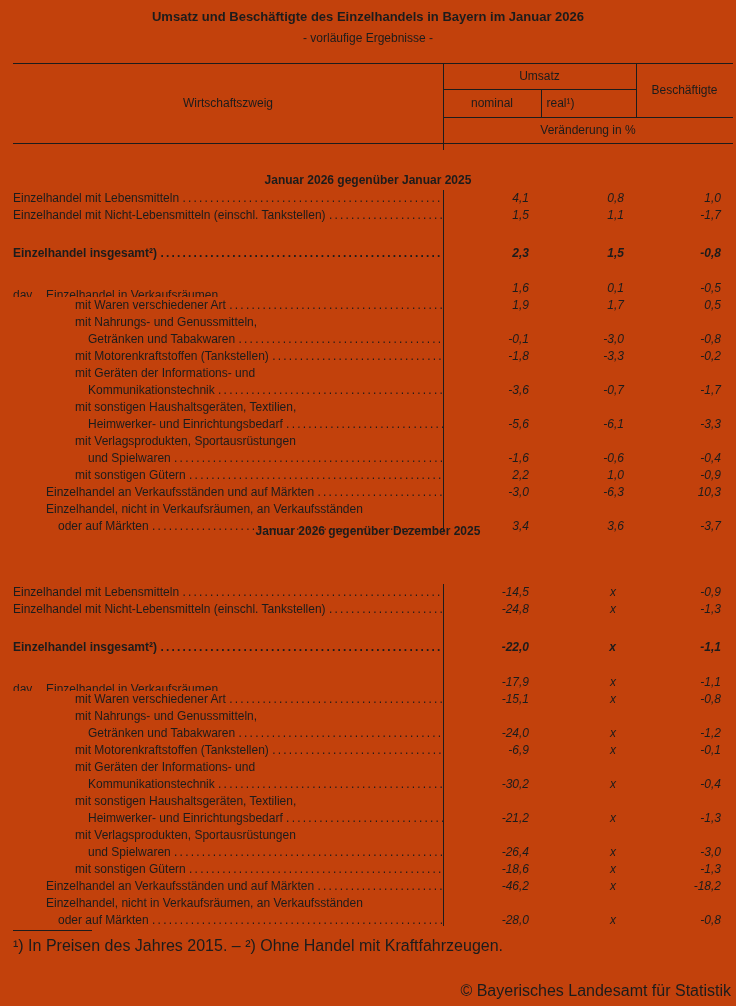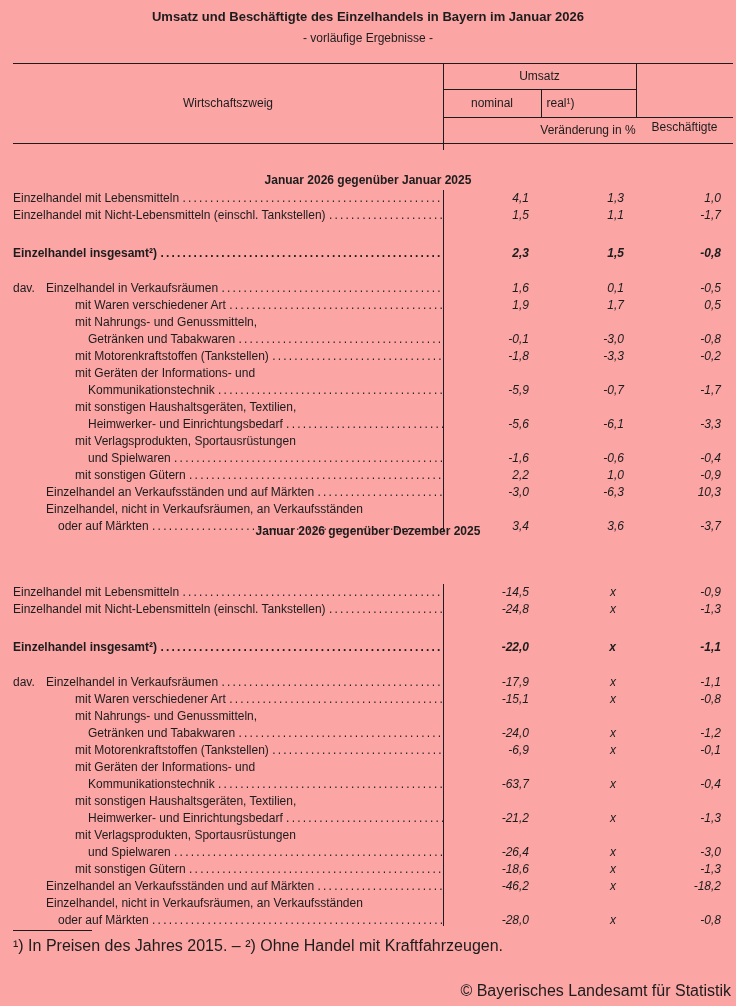--- a/index.html
+++ b/index.html
@@ -1,36 +1,36 @@
 <!DOCTYPE html>
 <html><head>
 <meta charset="utf-8">
 <style>
   html,body{margin:0;padding:0;background:#fff;}
   #page{
     position:relative;
     width:736px;height:1006px;
-    background:#fca5a5;
+    background:#c2410c;
     color:#1c1c1c;
     font-family:"Liberation Sans","DejaVu Sans",sans-serif;
     font-size:12px;
     overflow:hidden;
   }
   
   #doc-title{position:absolute;top:9px;left:0;width:736px;text-align:center;font-weight:bold;font-size:13px;}
   #doc-subtitle{position:absolute;top:31px;left:0;width:736px;text-align:center;font-size:12px;}
 
   
   #thead{position:absolute;left:13px;top:63px;width:720px;height:80px;}
   .hline{position:absolute;height:1px;background:#1c1c1c;}
   .vline{position:absolute;width:1px;background:#1c1c1c;}
   #thead .cell{position:absolute;display:flex;align-items:center;justify-content:center;text-align:center;}
   #cell-branch{left:0;top:0;width:430px;height:80px;}
   #cell-umsatz{left:430px;top:0;width:193px;height:26px;}
-  #cell-besch{left:623px;top:0;width:97px;height:54px;margin-top:37px;}
+  #cell-besch{left:623px;top:0;width:97px;height:54px;}
   #cell-nominal{left:430px;top:26px;width:98px;height:28px;}
   #cell-real{left:500px;top:26px;width:95px;height:28px;}
   #cell-unit{left:430px;top:54px;width:290px;height:26px;}
 
   
   .sec-title{position:absolute;left:0;width:736px;text-align:center;font-weight:bold;font-size:12px;}
   #sec1-title{top:173px;}
   #sec2-title{top:524px;}
   .rows{position:absolute;left:13px;width:720px;}
   #sec1-rows{top:190px;height:345px;}
@@ -40,21 +40,21 @@
   .line{display:flex;height:17px;line-height:17px;}
   .row.gap-lg{margin-top:21px;}
   .row.gap-md{margin-top:18px;}
   .row.bold{font-weight:bold;}
   .lbl{width:430px;box-sizing:border-box;overflow:hidden;white-space:nowrap;padding-right:6px;}
   .ind0{padding-left:0;}
   .ind1{padding-left:33px;}
   .ind2{padding-left:62px;}
   .cont1{padding-left:45px;}
   .cont2{padding-left:75px;}
-  .pre{display:inline-block;width:33px;}
+  .pre{display:inline-block;width:33px;margin-top:7px;}
   .dots{letter-spacing:2.2px;}
   .val{box-sizing:border-box;text-align:right;padding-right:12px;font-style:italic;}
   .v1{width:98px;}
   .v2{width:95px;}
   .v3{width:97px;}
   .val.xval{padding-right:20px;}
 
   
   #foot-rule{position:absolute;left:13px;top:930px;width:79px;height:1px;background:#1c1c1c;}
   #footnote{position:absolute;left:13px;top:937px;width:720px;font-size:16px;}
@@ -85,21 +85,21 @@
     <div class="cell" id="cell-unit">Veränderung in %</div>
   </div>
 
   <div class="sec-title" id="sec1-title">Januar 2026 gegenüber Januar 2025</div>
   <div class="rows" id="sec1-rows">
     <div class="vsep"></div>
   <div class="row">
         <div class="line">
           <div class="lbl ind0"><span>Einzelhandel mit Lebensmitteln </span><span class="dots">................................................................................................................................................................</span></div>
           <div class="val v1">4,1</div>
-          <div class="val v2">1,3</div>
+          <div class="val v2">0,8</div>
           <div class="val v3">1,0</div>
         </div>
       </div>
       <div class="row">
         <div class="line">
           <div class="lbl ind0"><span>Einzelhandel mit Nicht-Lebensmitteln (einschl. Tankstellen) </span><span class="dots">................................................................................................................................................................</span></div>
           <div class="val v1">1,5</div>
           <div class="val v2">1,1</div>
           <div class="val v3">-1,7</div>
         </div>
@@ -146,21 +146,21 @@
           <div class="val v2">-3,3</div>
           <div class="val v3">-0,2</div>
         </div>
       </div>
       <div class="row">
         <div class="line">
           <div class="lbl ind2"><span>mit Geräten der Informations- und </span></div>
         </div>
         <div class="line">
           <div class="lbl cont2"><span>Kommunikationstechnik </span><span class="dots">................................................................................................................................................................</span></div>
-          <div class="val v1">-5,9</div>
+          <div class="val v1">-3,6</div>
           <div class="val v2">-0,7</div>
           <div class="val v3">-1,7</div>
         </div>
       </div>
       <div class="row">
         <div class="line">
           <div class="lbl ind2"><span>mit sonstigen Haushaltsgeräten, Textilien, </span></div>
         </div>
         <div class="line">
           <div class="lbl cont2"><span>Heimwerker- und Einrichtungsbedarf </span><span class="dots">................................................................................................................................................................</span></div>
@@ -270,21 +270,21 @@
           <div class="val v2 xval">x</div>
           <div class="val v3">-0,1</div>
         </div>
       </div>
       <div class="row">
         <div class="line">
           <div class="lbl ind2"><span>mit Geräten der Informations- und </span></div>
         </div>
         <div class="line">
           <div class="lbl cont2"><span>Kommunikationstechnik </span><span class="dots">................................................................................................................................................................</span></div>
-          <div class="val v1">-63,7</div>
+          <div class="val v1">-30,2</div>
           <div class="val v2 xval">x</div>
           <div class="val v3">-0,4</div>
         </div>
       </div>
       <div class="row">
         <div class="line">
           <div class="lbl ind2"><span>mit sonstigen Haushaltsgeräten, Textilien, </span></div>
         </div>
         <div class="line">
           <div class="lbl cont2"><span>Heimwerker- und Einrichtungsbedarf </span><span class="dots">................................................................................................................................................................</span></div>

